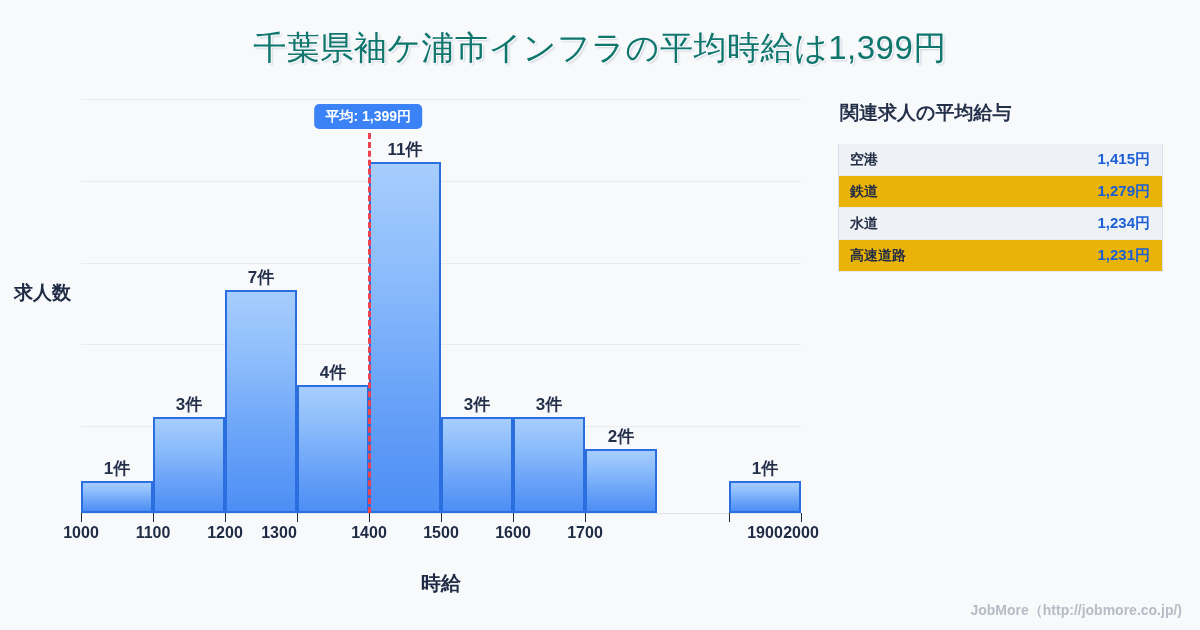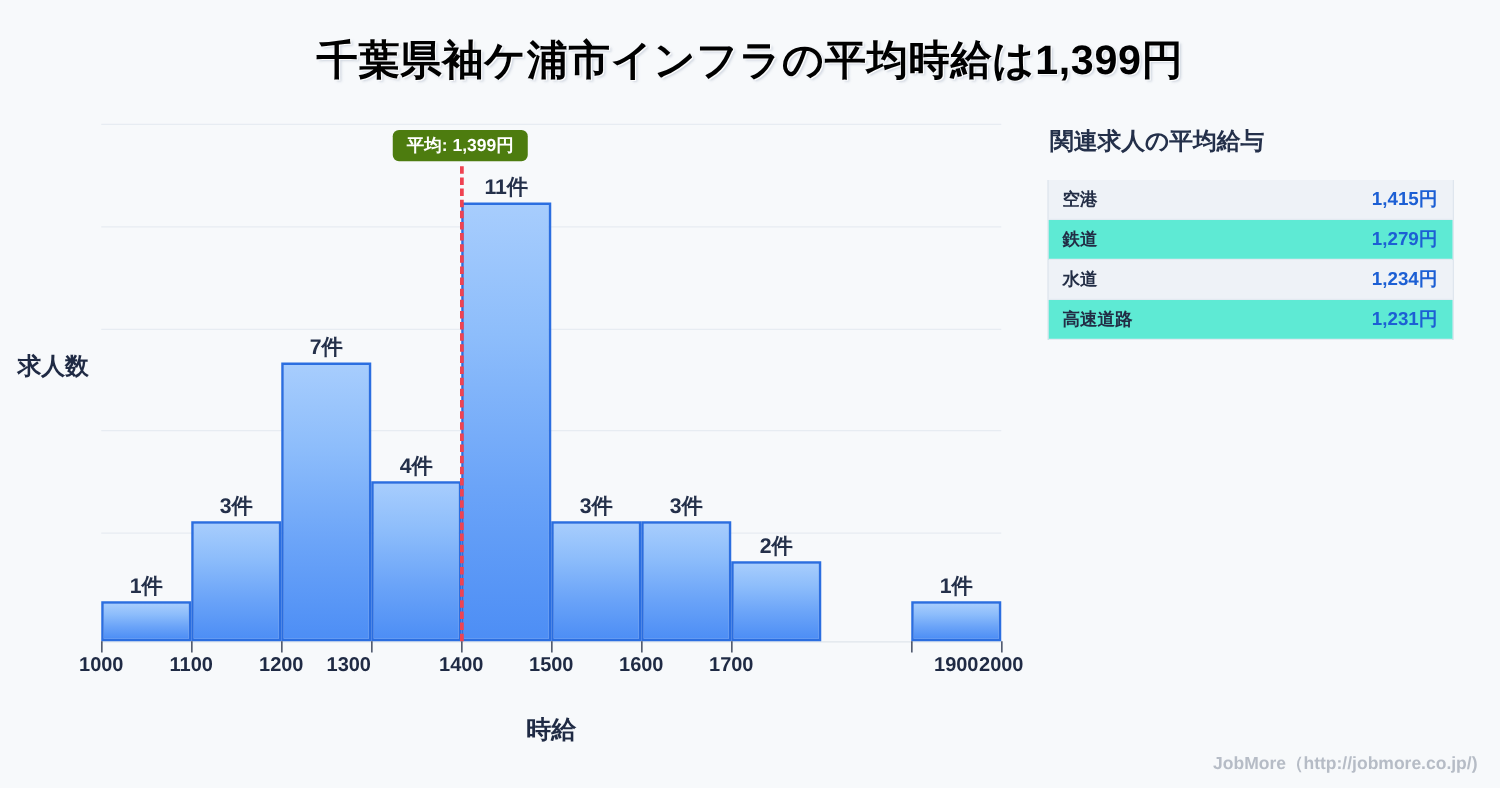--- a/index.html
+++ b/index.html
@@ -16,22 +16,22 @@
   }
 
   
   #chart-title {
     position: absolute;
     left: 0;
     top: 26px;
     width: 1200px;
     text-align: center;
     font-size: 33px;
-    font-weight: bold;
-    color: #000000;
+    font-weight: normal;
+    color: #0f766e;
     letter-spacing: 0.5px;
     text-shadow: 1px 1px 0 rgba(255,255,255,0.9), 2px 2px 2px rgba(160,170,190,0.45);
     white-space: nowrap;
   }
 
   
   #plot-area {
     position: absolute;
     left: 81px;
     top: 99px;
@@ -74,21 +74,21 @@
     position: absolute;
     top: 133px;
     width: 0;
     border-left: 3px dashed #ef4352;
     height: 380px;
   }
   #avg-badge {
     position: absolute;
     top: 104px;
     transform: translateX(-50%);
-    background: #4d7c0f;
+    background: #3b82f6;
     color: #ffffff;
     font-size: 14px;
     font-weight: bold;
     padding: 5px 11px 6px 11px;
     border-radius: 5px;
     white-space: nowrap;
     line-height: 1;
   }
 
   
@@ -150,21 +150,21 @@
   .salary-row {
     display: flex;
     justify-content: space-between;
     align-items: center;
     height: 32px;
     padding: 0 12px 0 11px;
     box-sizing: border-box;
     border-bottom: 1px solid #e4eaf1;
   }
   .salary-row.alt { background: #eef2f7; }
-  .salary-row.plain { background: #5eead4; }
+  .salary-row.plain { background: #eab308; }
   .salary-name {
     font-size: 14px;
     font-weight: bold;
     color: #222d45;
   }
   .salary-value {
     font-size: 15px;
     font-weight: bold;
     color: #1c5fd4;
   }

